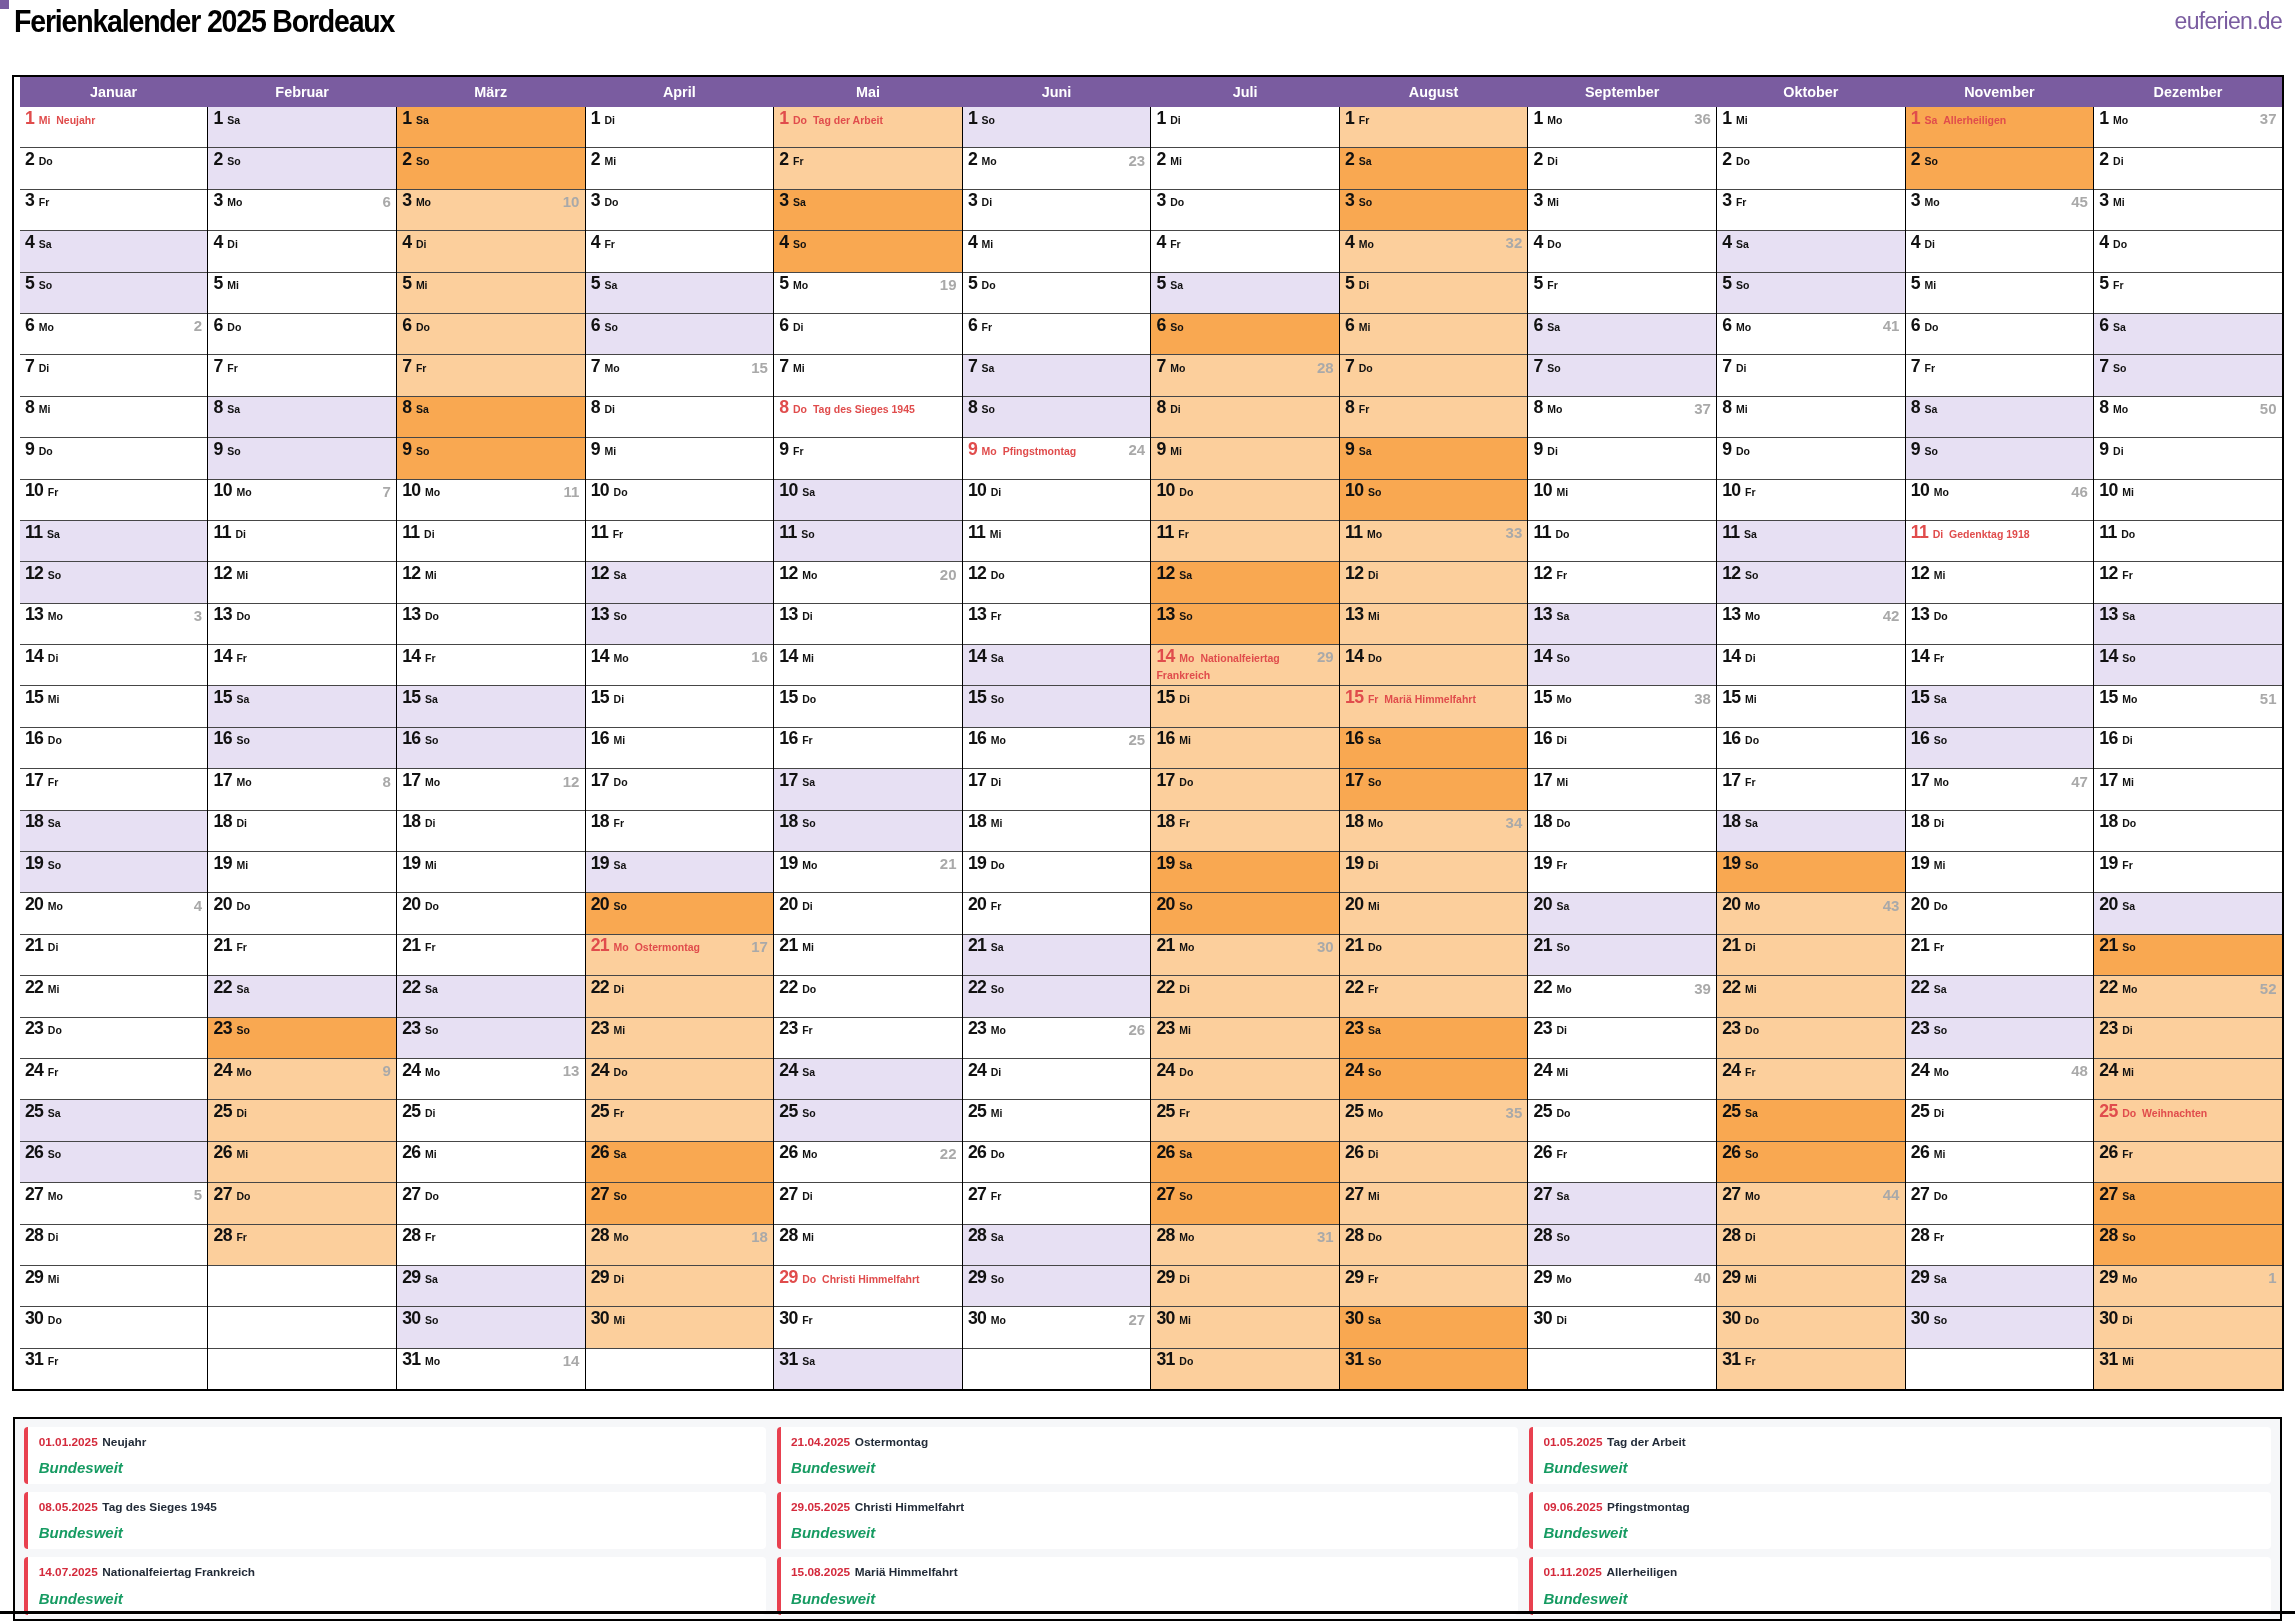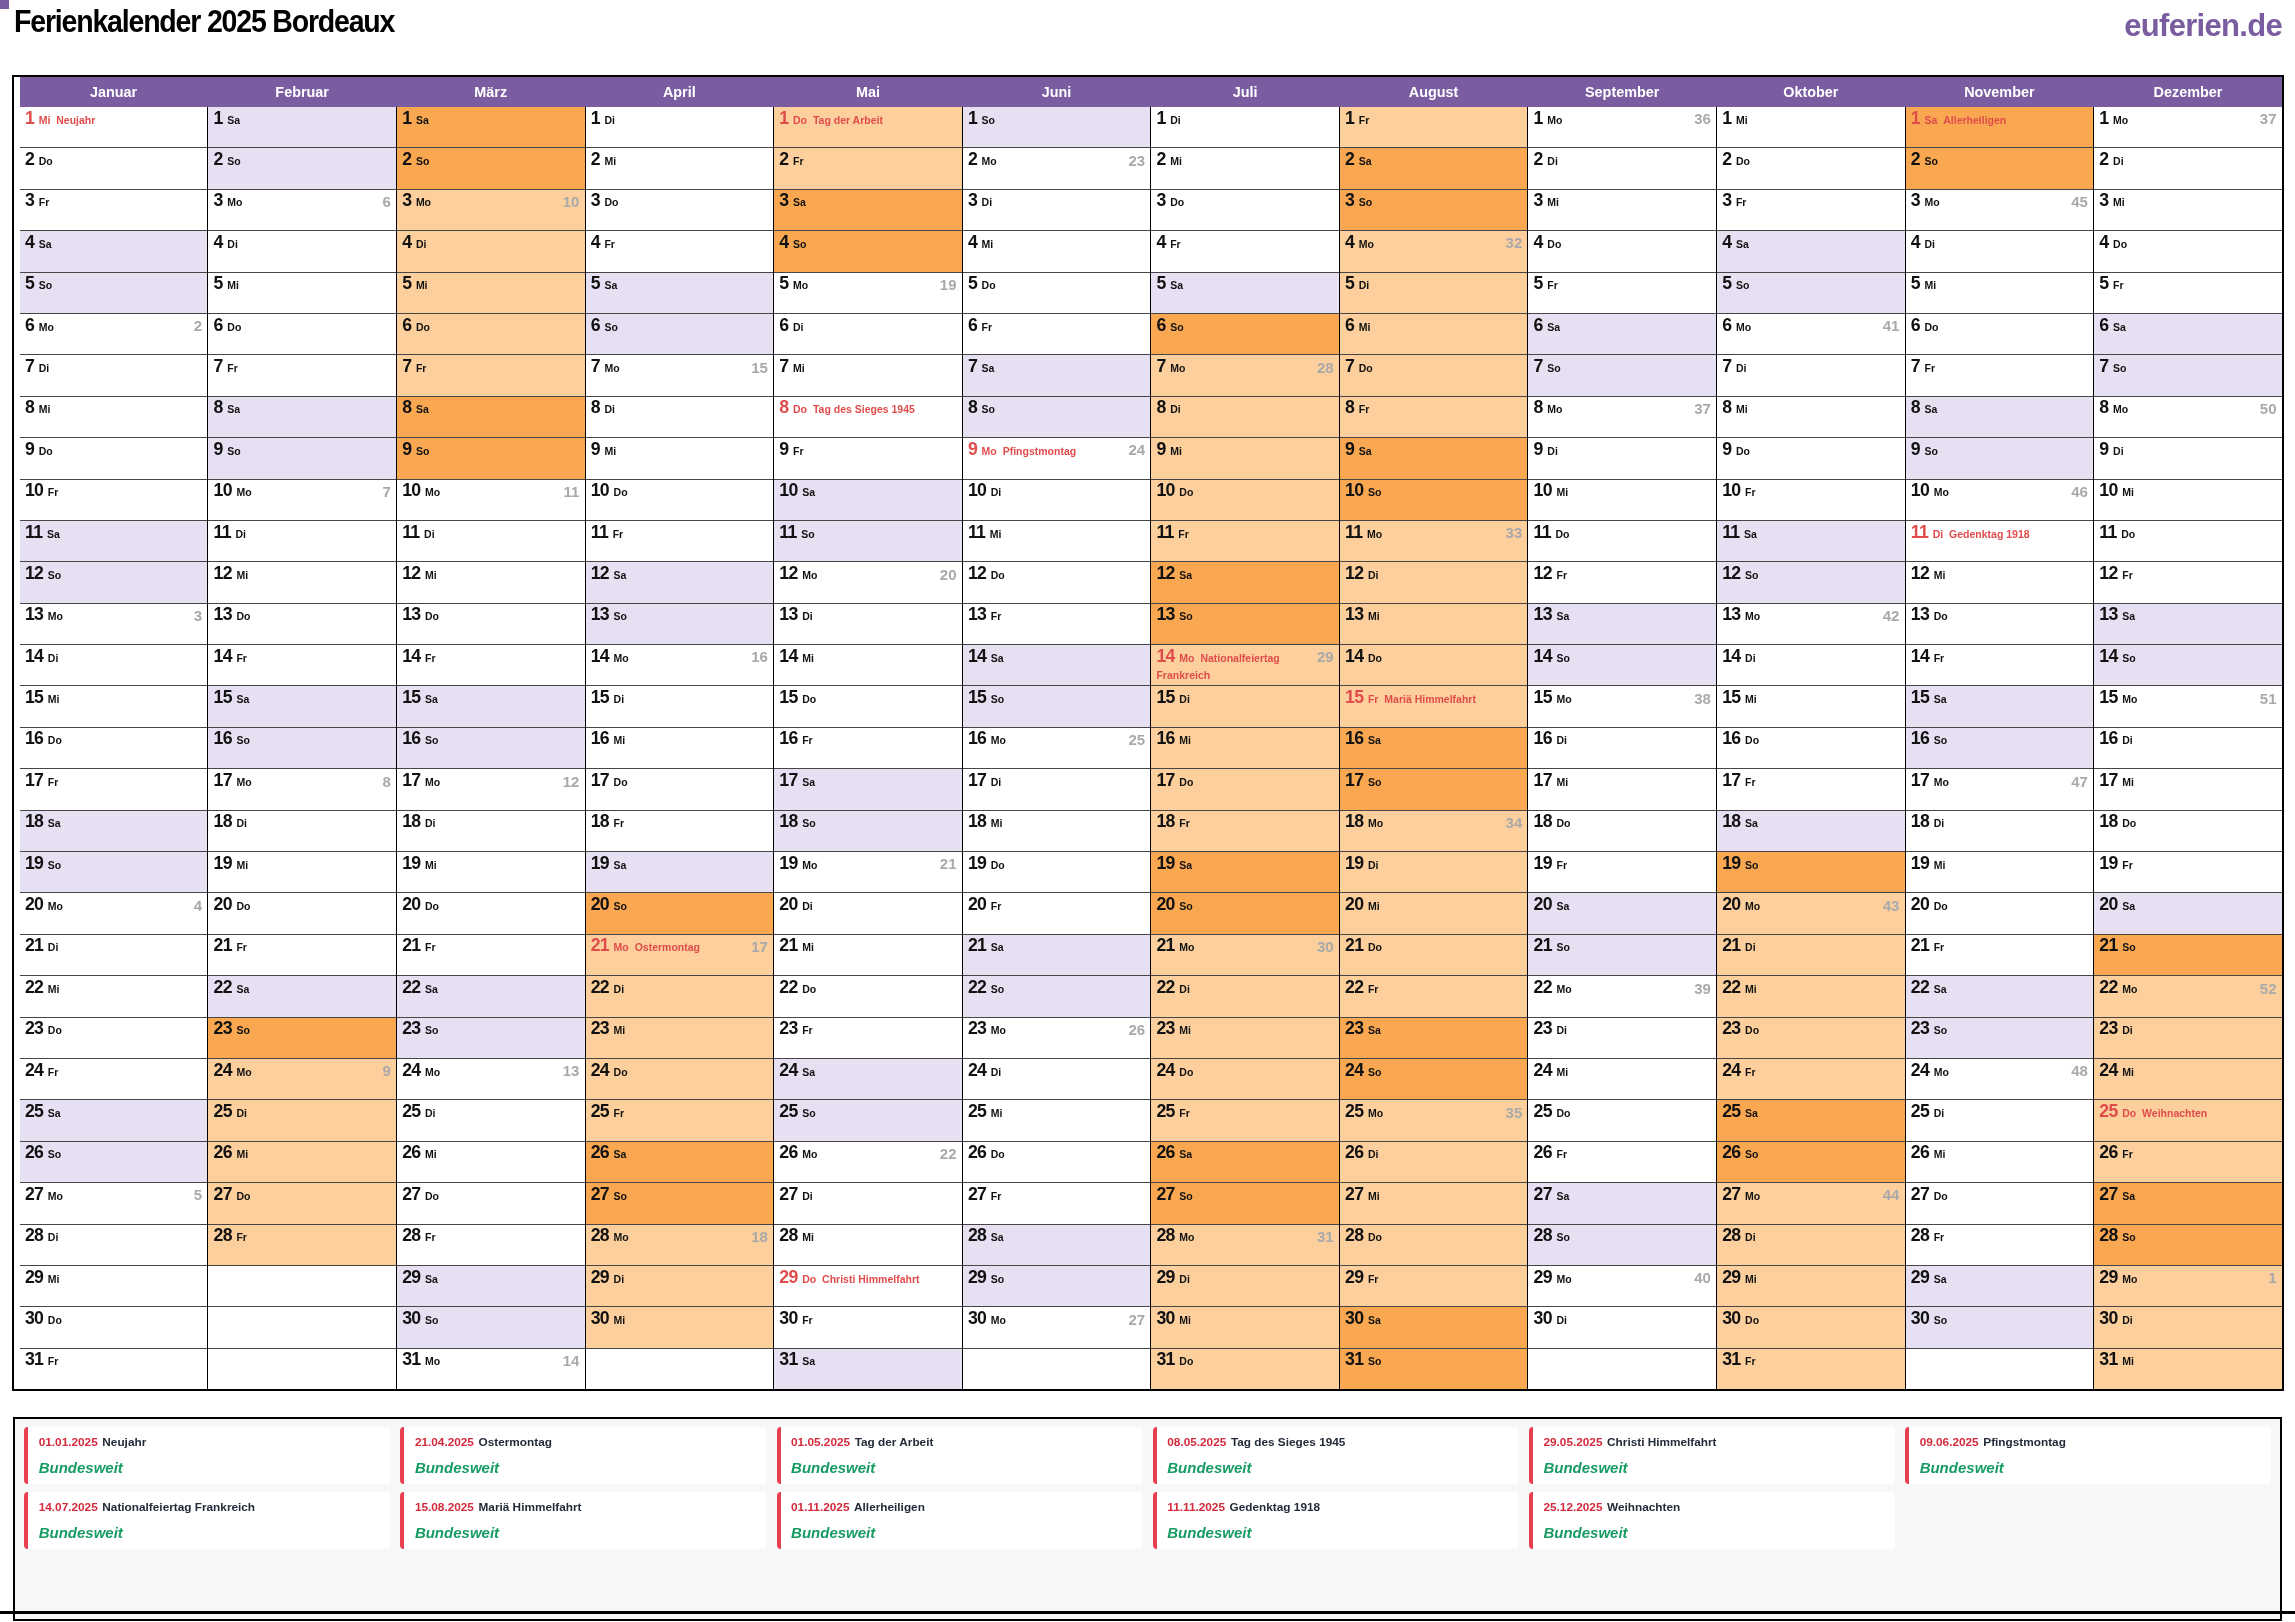--- a/index.html
+++ b/index.html
@@ -2,42 +2,42 @@
 <html style="font-size:10.5px"><head>
 <meta charset="utf-8">
 <style>
   html,body{margin:0;padding:0;background:#fff;}
   body{width:2295px;height:1623px;position:relative;font-family:"Liberation Sans",sans-serif;
        --purple:#7A5CA0;--weekend:#E7E0F3;--vac:#FCCF9C;--vacd:#F9A851;--holred:#E04C4C;
        --wkgray:#A9A9A9;--lred:#D42A3C;--lgreen:#169B62;--lname:#222B38;}
   .corner{position:absolute;left:0;top:0;width:9.2px;height:9.2px;background:var(--purple);}
   .title{position:absolute;left:14.4px;top:3.9px;font-size:31px;font-weight:bold;color:#000;
          letter-spacing:-1.3px;transform:scaleX(.92);transform-origin:left top;white-space:nowrap;}
-  .logo{position:absolute;right:13px;top:7.9px;font-size:31px;font-weight:bold;color:var(--purple);letter-spacing:-0.7px;}
+  .logo{position:absolute;right:13px;top:7.9px;font-size:23px;font-weight:normal;color:var(--purple);letter-spacing:-0.7px;}
   .cal{position:absolute;left:11.8px;top:75px;width:2272px;border:2px solid #000;box-sizing:border-box;padding-left:6px;}
   .cal-header{display:flex;height:30px;background:var(--purple);}
   .mh{flex:1;display:flex;align-items:center;justify-content:center;color:#fff;font-size:14.4px;
       font-weight:bold;border-right:1.3px solid var(--purple);box-sizing:border-box;}
   .mh:last-child{border-right:none;}
   .cal-body{display:flex;height:1282px;}
   .month-col{flex:1;display:flex;flex-direction:column;border-right:1.3px solid #000;box-sizing:border-box;}
   .month-col:last-child{border-right:none;}
   .cell{flex:1;position:relative;border-bottom:0.7px solid #464646;box-sizing:border-box;
         padding:2.6px 5.2px 0 5.2px;line-height:17.7px;overflow:hidden;background:#fff;}
   .cell:last-child{border-bottom:none;}
   .cell.we{background:var(--weekend);}
   .cell.vl{background:var(--vac);}
   .cell.vd{background:var(--vacd);}
   .dnum{font-size:17.7px;font-weight:bold;color:#111;letter-spacing:-0.7px;}
   .dwd{font-size:10.5px;font-weight:bold;color:#111;margin-left:4.6px;}
   .dhol{font-size:10.5px;font-weight:bold;color:var(--holred);margin-left:5.9px;}
   .hol .dnum,.hol .dwd{color:var(--holred);}
   .wk{position:absolute;top:3.3px;right:5.2px;font-size:15px;font-weight:bold;color:var(--wkgray);}
   .legend{position:absolute;left:13px;top:1417px;width:2269px;height:204px;border:2px solid #000;
-          box-sizing:border-box;background:#F6F7F9;display:grid;grid-template-columns:repeat(6,1fr);
+          box-sizing:border-box;background:#F6F7F9;display:grid;grid-template-columns:repeat(3,1fr);
           grid-template-rows:repeat(3,1fr);gap:7.9px 10.5px;padding:7.9px 9.2px;}
   .lcard{background:#fff;border-left:4.6px solid #E8404F;border-radius:3.9px;padding:7.9px 10.5px;box-sizing:border-box;}
   .ldate{color:var(--lred);font-weight:bold;font-size:11.8px;}
   .lname{color:var(--lname);font-weight:bold;font-size:11.8px;margin-left:4.6px;}
   .lscope{display:block;margin-top:10.5px;color:var(--lgreen);font-weight:bold;font-style:italic;font-size:15px;}
   .footer-line{position:absolute;left:0;top:1611px;width:2295px;height:2.6px;background:#000;}
 </style>
 </head>
 <body style="--purple: #7A5CA0; --weekend: #E7E0F3; --vac: #FCCF9C; --vacd: #F9A851; --holred: #E04C4C; --wkgray: #A9A9A9; --lred: #D42A3C; --lgreen: #169B62;">
 

